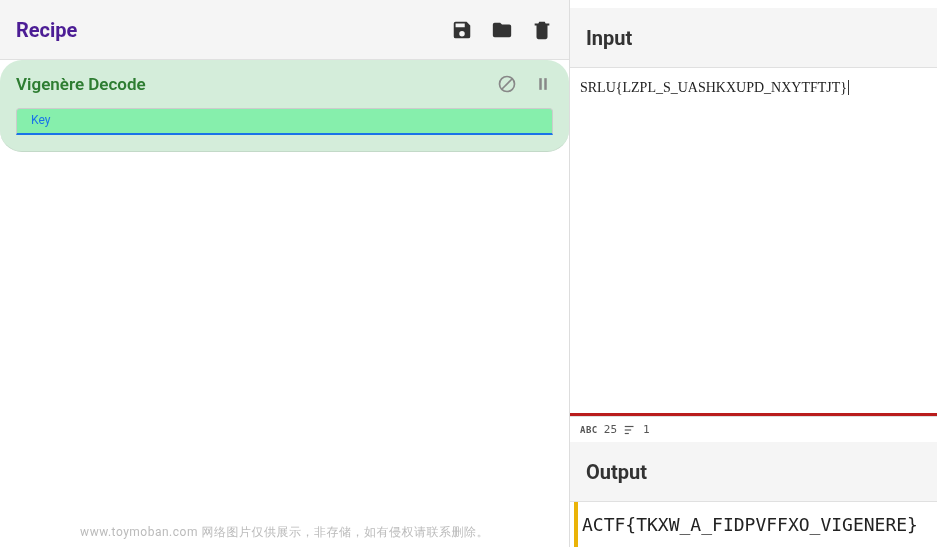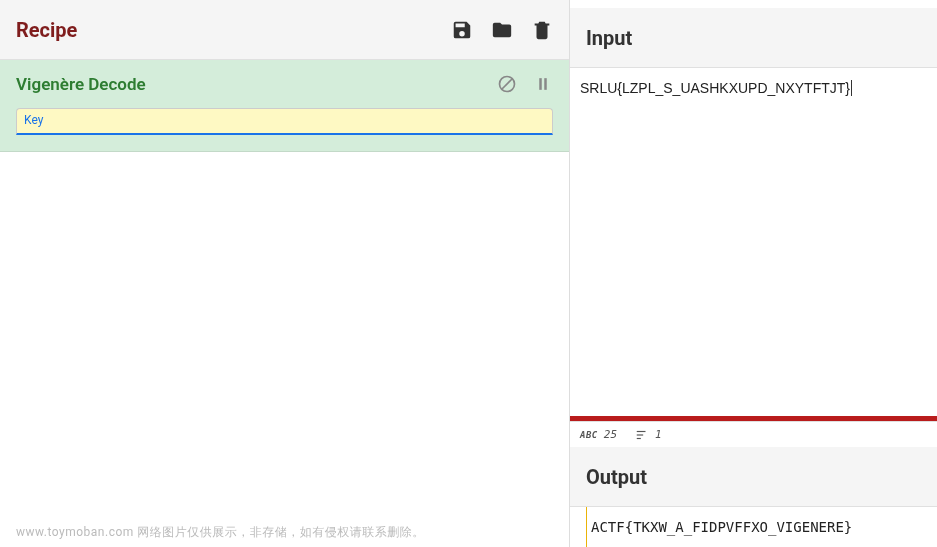--- a/index.html
+++ b/index.html
@@ -1,42 +1,42 @@
 <!DOCTYPE html>
 <html><head>
 <meta charset="utf-8">
 <style>
 * { margin: 0; padding: 0; box-sizing: border-box; }
 body { font-family: -apple-system, BlinkMacSystemFont, "Segoe UI", Roboto, sans-serif; font-size: 14px; color: #333; width: 937px; height: 547px; display: flex; overflow: hidden; background: #fff; }
 .left-panel { width: 570px; display: flex; flex-direction: column; border-right: 1px solid #ddd; }
 .right-panel { flex: 1; display: flex; flex-direction: column; }
 .header { height: 60px; display: flex; align-items: center; padding: 0 16px; background: #f5f5f5; border-bottom: 1px solid #e0e0e0; }
-.header-title { font-size: 20px; font-weight: 700; color: #7f1d1d; }
+.header-title { font-size: 20px; font-weight: 700; color: #4c1d95; }
 .header-icons { margin-left: auto; display: flex; gap: 18px; }
 .header-icons svg { width: 22px; height: 22px; fill: #333; cursor: pointer; }
-.operation { background: #d4edda; padding: 14px 16px 16px 16px; border-bottom: 1px solid #c3d9c8; }
+.operation { background: #d4edda; padding: 14px 16px 16px 16px; border-bottom: 1px solid #c3d9c8; border-radius: 22px; }
 .op-head { display: flex; align-items: center; margin-bottom: 14px; }
 .op-title { font-size: 17px; font-weight: 600; color: #2e7d32; }
 .op-controls { margin-left: auto; display: flex; gap: 16px; }
 .op-controls svg { width: 20px; height: 20px; stroke: #888; fill: none; cursor: pointer; }
-.key-field { background: #fef9c3; border: 1px solid #ccc; border-bottom: 2px solid #1a73e8; border-radius: 4px 4px 0 0; padding: 4px 10px 6px 7px; position: relative; }
+.key-field { background: #86efac; border: 1px solid #ccc; border-bottom: 2px solid #1a73e8; border-radius: 4px 4px 0 0; padding: 4px 10px 6px 14px; position: relative; }
 .key-label { font-size: 12px; color: #1a73e8; line-height: 14px; }
 .key-input { border: none; outline: none; font-family: ui-monospace, Consolas, monospace; font-size: 17px; width: 100%; background: transparent; letter-spacing: 1px; }
 .recipe-body { flex: 1; background: #fff; }
-.watermark { padding: 6px 16px; font-size: 12px; color: #bbb; letter-spacing: 0.5px; }
+.watermark { padding: 6px 29px; font-size: 12px; color: #bbb; letter-spacing: 0.5px; text-align: center; }
 .io-header { height: 60px; display: flex; align-items: center; padding: 0 16px; background: #f5f5f5; border-bottom: 1px solid #e0e0e0; }
 .io-title { font-size: 20px; font-weight: 700; color: #333; }
-.io-body { flex: 1; padding: 12px 10px; font-family: Liberation Sans, sans-serif; font-size: 14px; color: #222; overflow: auto; border-bottom: 5px solid #b91c1c; }
+.io-body { flex: 1; padding: 12px 10px; font-family: Liberation Serif, serif; font-size: 14px; color: #222; overflow: auto; border-bottom: 3px solid #b91c1c; }
 .io-body span { border-right: 1px solid #333; padding-right: 1px; }
 .input-section { flex: 1; display: flex; flex-direction: column; min-height: 0; margin-top: 8px; }
-.status-bar { height: 26px; background: #fff; border-top: 1px solid #e0e0e0; display: flex; align-items: center; padding: 0 10px; gap: 18px; font-size: 11px; color: #555; font-family: ui-monospace, Consolas, monospace; font-style: italic; }
+.status-bar { height: 26px; background: #fff; border-top: 1px solid #e0e0e0; display: flex; align-items: center; padding: 0 10px; gap: 6px; font-size: 11px; color: #555; font-family: ui-monospace, Consolas, monospace; }
 .status-item { display: flex; align-items: center; gap: 6px; }
 .status-item svg { width: 14px; height: 14px; stroke: #555; fill: none; }
 .output-section { display: flex; flex-direction: column; }
-.output-body { padding: 12px 10px; font-family: ui-monospace, Consolas, monospace; font-size: 14px; color: #222; border-left: 1px solid #eab308; margin-left: 16px; padding-left: 4px; }
+.output-body { padding: 12px 10px; font-family: ui-monospace, Consolas, monospace; font-size: 18px; color: #222; border-left: 4px solid #eab308; margin-left: 4px; padding-left: 4px; }
 </style>
 </head>
 <body>
 
 <div class="left-panel">
   <div class="header">
     <div class="header-title">Recipe</div>
     <div class="header-icons">
       <svg viewBox="0 0 24 24">
           <path d="M17 3H5a2 2 0 0 0-2 2v14a2 2 0 0 0 2 2h14a2 2 0 0 0 2-2V7l-4-4zm-5 16a3 3 0 1 1 0-6 3 3 0 0 1 0 6zm3-10H5V5h10v4z"></path>

